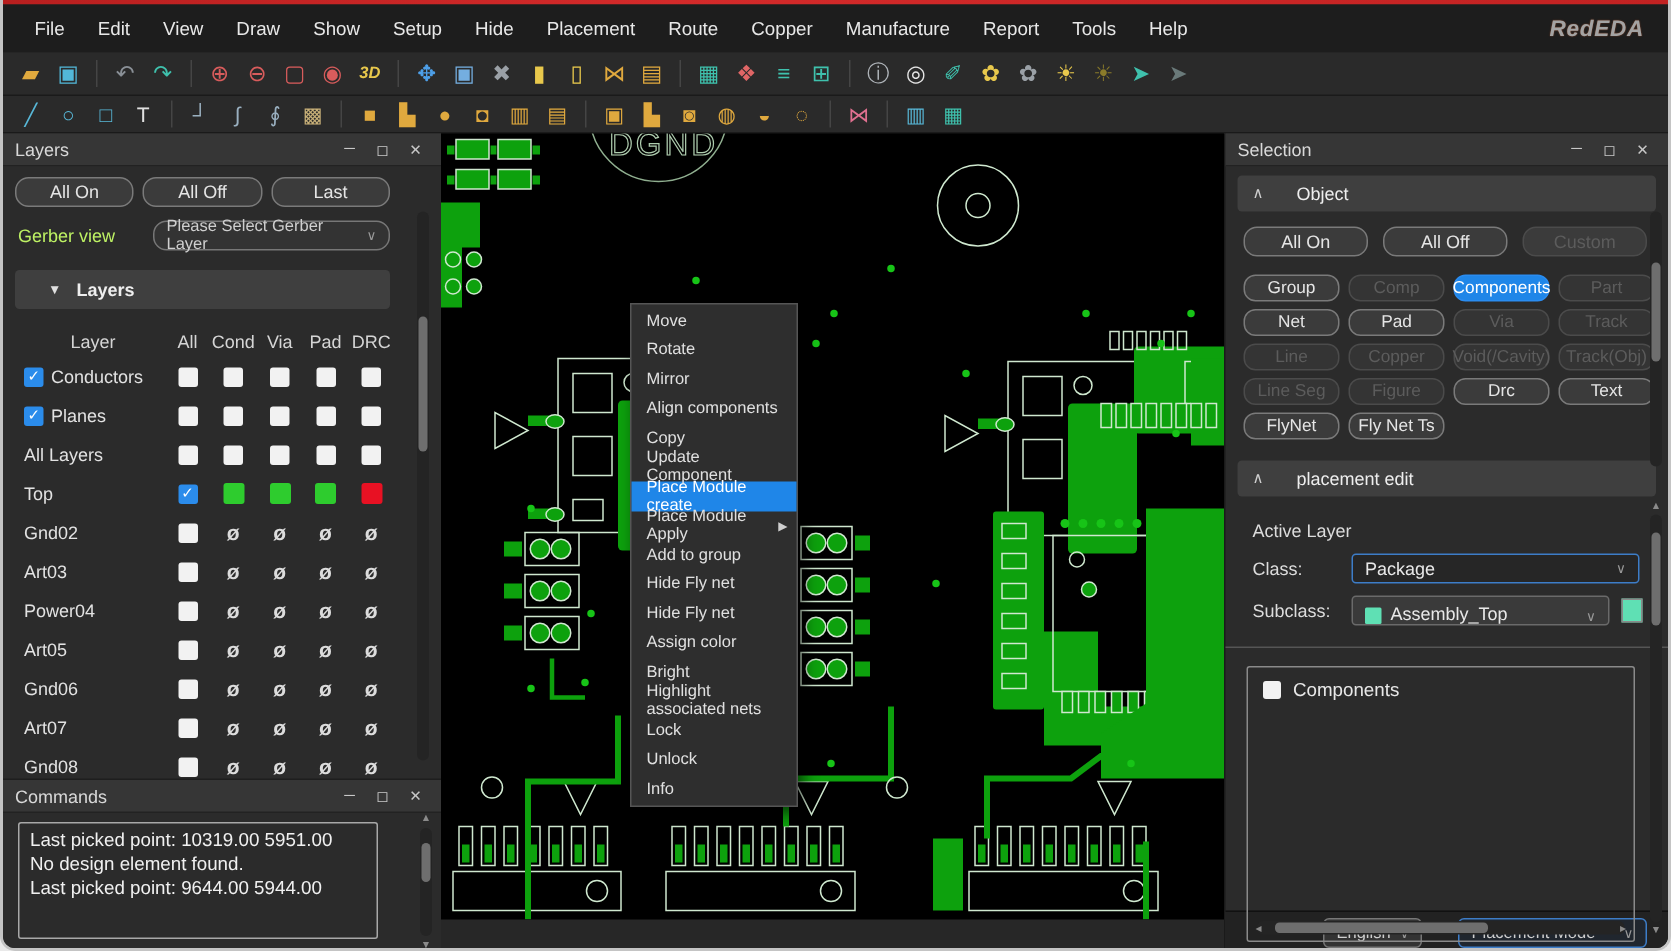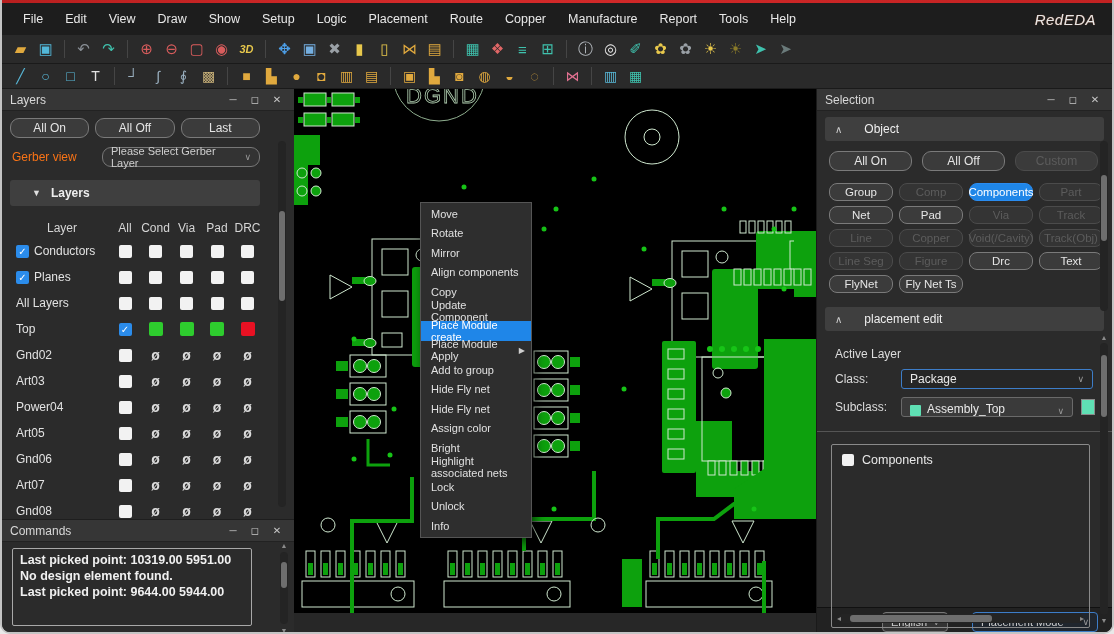--- a/index.html
+++ b/index.html
@@ -3,21 +3,21 @@
 <meta charset="utf-8">
 <style>
   * { box-sizing: border-box; margin: 0; padding: 0; }
   html,body { width:1114px; height:634px; background:#e9e9e9; font-family:"Liberation Sans", sans-serif; overflow:hidden; }
   .window { position:relative; width:1114px; height:634px; background:#252525; border:2px solid #c4c4c4; border-top:none; border-radius:0 0 10px 10px; overflow:hidden; }
   .red-line { height:3px; background:linear-gradient(90deg,#b81f1f,#d42a2a 40%,#c22222); }
 
   
   .menubar { height:24px; background:#1d1d1d; display:flex; align-items:center; padding:16px 10px; }
   .menu-item { color:#e8e8e8; font-size:12.5px; padding:0 11px; height:24px; line-height:24px; cursor:default; }
-  .logo { margin-left:auto; font-size:15px; font-weight:normal; font-style:italic; color:#e5e5e5; letter-spacing:.5px; text-shadow:0 0 1px rgba(255,120,60,.55); padding-right:6px; }
+  .logo { margin-left:auto; font-size:15px; font-weight:bold; font-style:italic; color:#a3a3a3; letter-spacing:.5px; text-shadow:0 0 1px rgba(255,120,60,.55); padding-right:6px; }
 
   
   .toolbar { display:flex; align-items:center; background:#2a2a2a; border-bottom:1px solid #1a1a1a; padding-left:6px; }
   .tb1 { height:29px; }
   .tb2 { height:25px; }
   .tb-icon { width:25px; height:22px; display:flex; align-items:center; justify-content:center; font-size:15px; cursor:default; }
   .tb2 .tb-icon { font-size:14px; }
   .tb-icon.tb-text { font-size:11px; font-weight:bold; font-style:italic; }
   .tb-sep { width:1px; height:18px; background:#454545; margin:0 6px; }
 
@@ -32,21 +32,21 @@
   .titlebar .t { font-size:12px; color:#d8d8d8; }
   .win-btns { margin-left:auto; display:flex; gap:4px; }
   .win-btn { width:18px; height:16px; display:flex; align-items:center; justify-content:center; color:#c8c8c8; font-size:10px; cursor:default; }
 
   
   .layers-panel { height:430px; position:relative; }
   .layers-buttons { display:flex; gap:6px; margin:7px 34px 0 8px; }
   .layers-buttons .btn { flex:1; }
   .btn { height:20px; background:#3b3b3b; border:1px solid #7a7a7a; border-radius:9px; color:#e5e5e5; font-size:12px; display:flex; align-items:center; justify-content:center; cursor:default; }
   .gerber-row { display:flex; align-items:center; margin:9px 34px 0 10px; }
-  .gerber-label { color:#f97316; font-size:12px; }
+  .gerber-label { color:#bef264; font-size:12px; }
   .select { height:20px; background:#333; border:1px solid #777; border-radius:9px; color:#cfcfcf; font-size:11px; display:flex; align-items:center; padding:0 8px; cursor:default; }
   .select .chev { margin-left:auto; color:#9a9a9a; font-size:9px; padding-left:6px; }
   .gerber-select { margin-left:auto; width:158px; }
   .section-hdr { height:26px; background:#3f3f3f; border-radius:3px; margin:13px 34px 0 8px; display:flex; align-items:center; padding:0 10px; }
   .section-hdr .tri { color:#e0e0e0; font-size:9px; margin:0 10px 0 12px; }
   .section-hdr .lbl { color:#eee; font-size:12px; font-weight:bold; }
   .ltable { margin:12px 0 0 12px; }
   .lhead, .lrow { display:grid; grid-template-columns:96px 30px 31px 31px 30px 31px; align-items:center; }
   .lhead { height:20px; }
   .lhead div { color:#d5d5d5; font-size:12px; text-align:center; }
@@ -61,21 +61,21 @@
 
   
   .vscroll { position:absolute; width:8px; background:#242424; border-radius:4px; }
   .vthumb { position:absolute; left:1px; width:6px; background:#6e6e6e; border-radius:3px; }
   .sb-arrow { position:absolute; color:#8a8a8a; font-size:7px; left:0; width:8px; text-align:center; }
   .layers-vscroll { right:8px; top:52px; height:366px; }
   .layers-vscroll .vthumb { top:70px; height:90px; }
 
   
   .commands-panel { height:116px; position:relative; border-top:1px solid #1e1e1e; }
-  .cmd-box { margin:6px 42px 6px 10px; border:1px solid #a8a8a8; border-radius:2px; padding:3px 7px; height:78px; overflow:hidden;font-weight:bold; }
+  .cmd-box { margin:6px 42px 6px 10px; border:1px solid #a8a8a8; border-radius:2px; padding:3px 7px; height:78px; overflow:hidden; }
   .cmd-line { color:#f0f0f0; font-size:12.5px; line-height:16px; white-space:nowrap; }
   .cmd-vscroll { right:6px; top:32px; height:72px; }
   .cmd-vscroll .vthumb { top:10px; height:26px; }
 
   
   .pcb-strip { position:absolute; bottom:0; left:0; width:100%; height:22px; background:#272727; }
 
   
   .ctx-menu { position:absolute; left:418px; top:202px; width:112px; background:#2e2e2e; border:1px solid #555; box-shadow:3px 4px 10px rgba(0,0,0,.65); z-index:50; padding:1px 0; }
   .ctx-menu .mi { height:19.5px; display:flex; align-items:center; color:#e0e0e0; font-size:11px; padding:0 6px 0 10px; cursor:default; }
@@ -129,21 +129,21 @@
   <div class="red-line"></div>
 
   <div class="menubar">
 
     <div class="menu-item">File</div>
       <div class="menu-item">Edit</div>
       <div class="menu-item">View</div>
       <div class="menu-item">Draw</div>
       <div class="menu-item">Show</div>
       <div class="menu-item">Setup</div>
-      <div class="menu-item">Logic</div>
+      <div class="menu-item">Hide</div>
       <div class="menu-item">Placement</div>
       <div class="menu-item">Route</div>
       <div class="menu-item">Copper</div>
       <div class="menu-item">Manufacture</div>
       <div class="menu-item">Report</div>
       <div class="menu-item">Tools</div>
       <div class="menu-item">Help</div>
       <span class="logo">RedEDA</span>
   </div>
 

